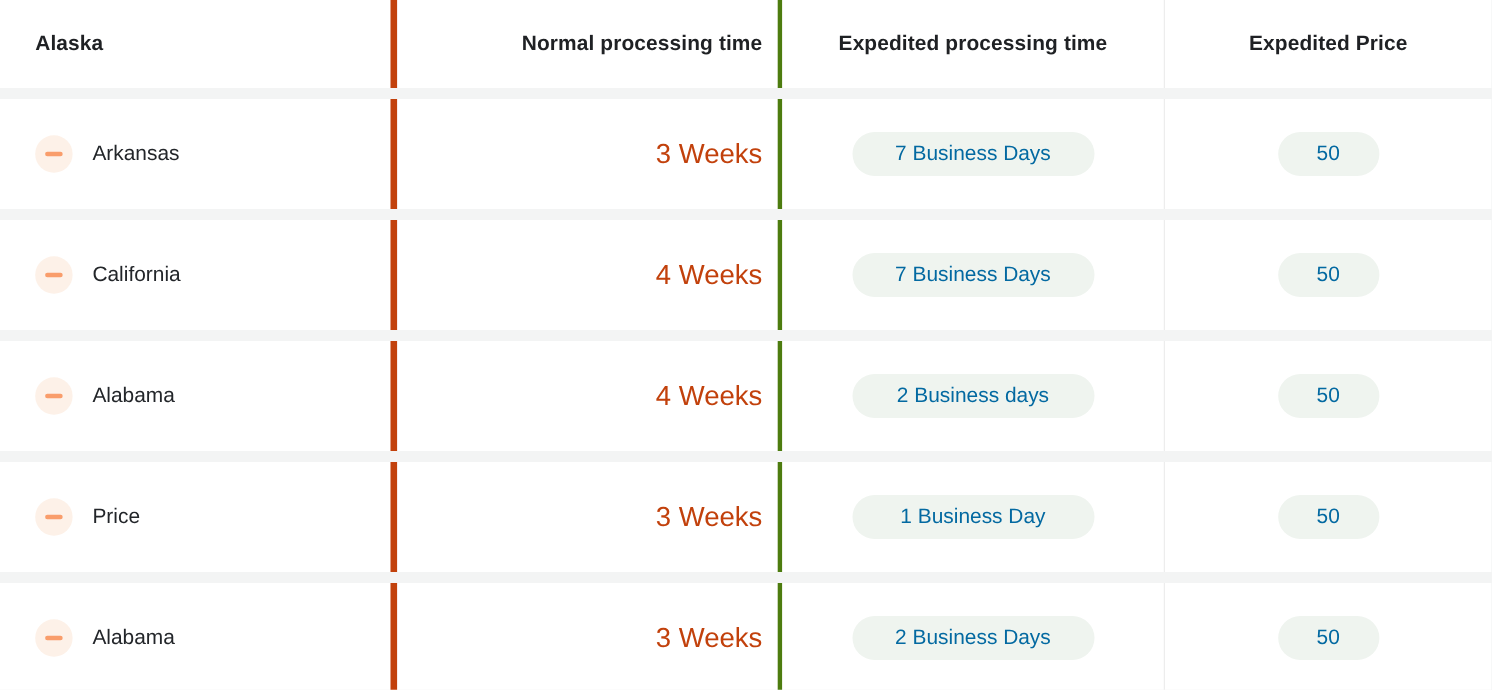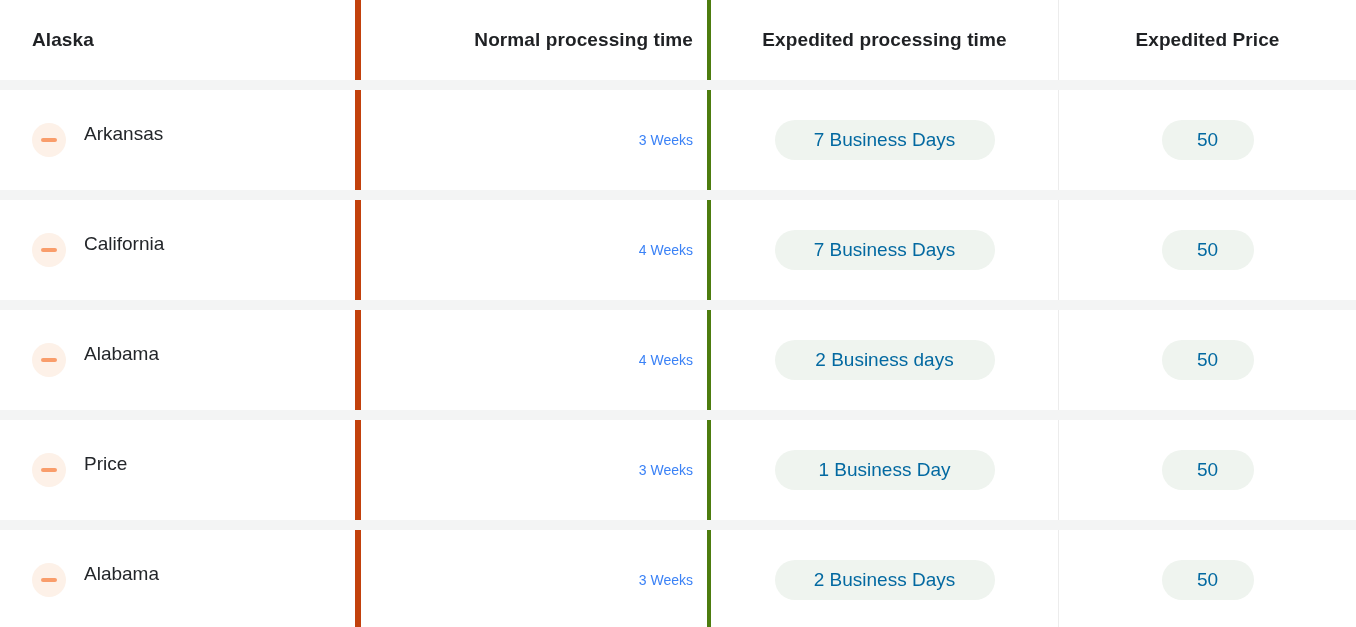--- a/index.html
+++ b/index.html
@@ -94,20 +94,21 @@
   
   .data-row .cell {
     font-size: 19px;
     font-weight: 400;
     color: #23262a;
   }
 
   
   .state-cell-inner {
     display: flex;
+    align-items: center;
     gap: 18px;
   }
 
   .state-icon {
     width: 34px;
     height: 34px;
     border-radius: 50%;
     background: #fdf1e8;
     display: inline-flex;
     align-items: center;
@@ -147,22 +148,22 @@
     padding: 0 26px;
   }
 
   .pill-price {
     min-width: 92px;
     height: 40px;
     padding: 0 26px;
   }
 
   .plain-value {
-    font-size: 14px;
-    color: #3b82f6;
+    font-size: 25px;
+    color: #c2410c;
     white-space: nowrap;
   }
 </style>
 </head>
 <body>
 
 <div class="table-wrap">
 
   <div class="row header-row">
     <div class="cell col-state">

